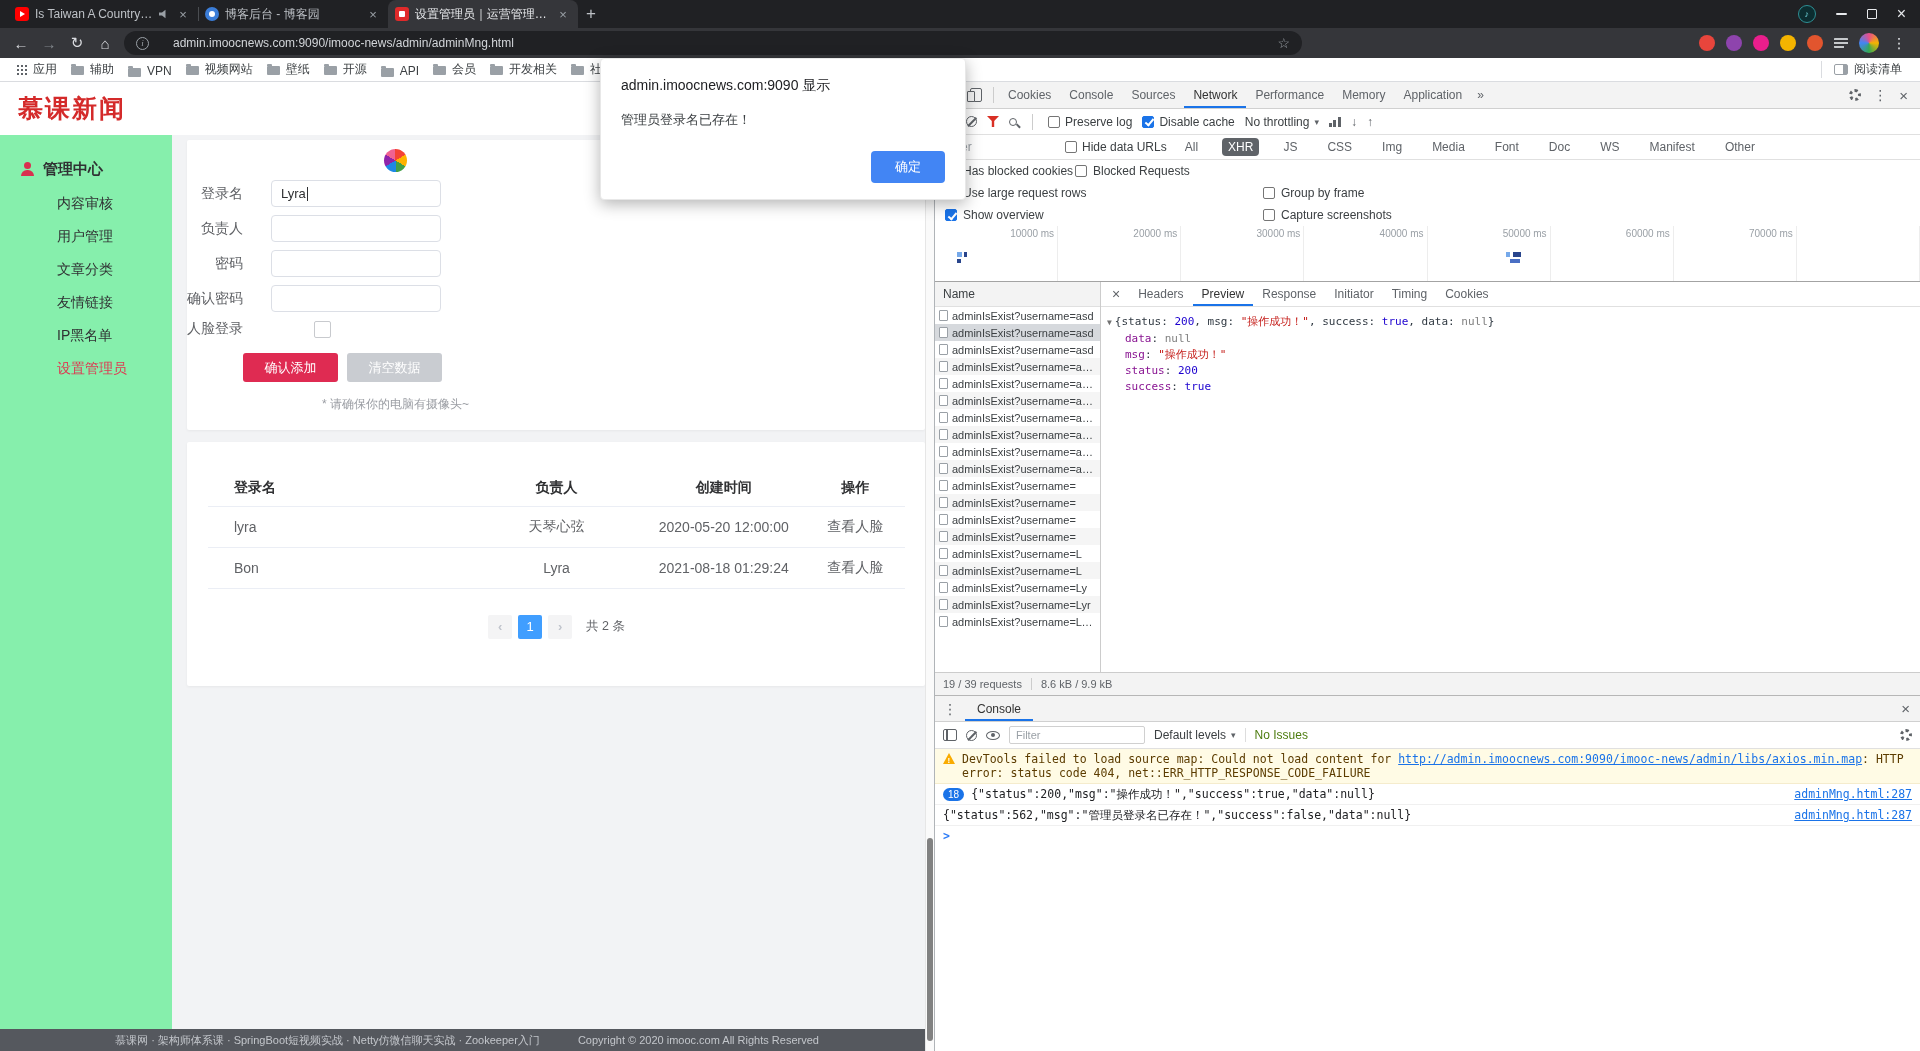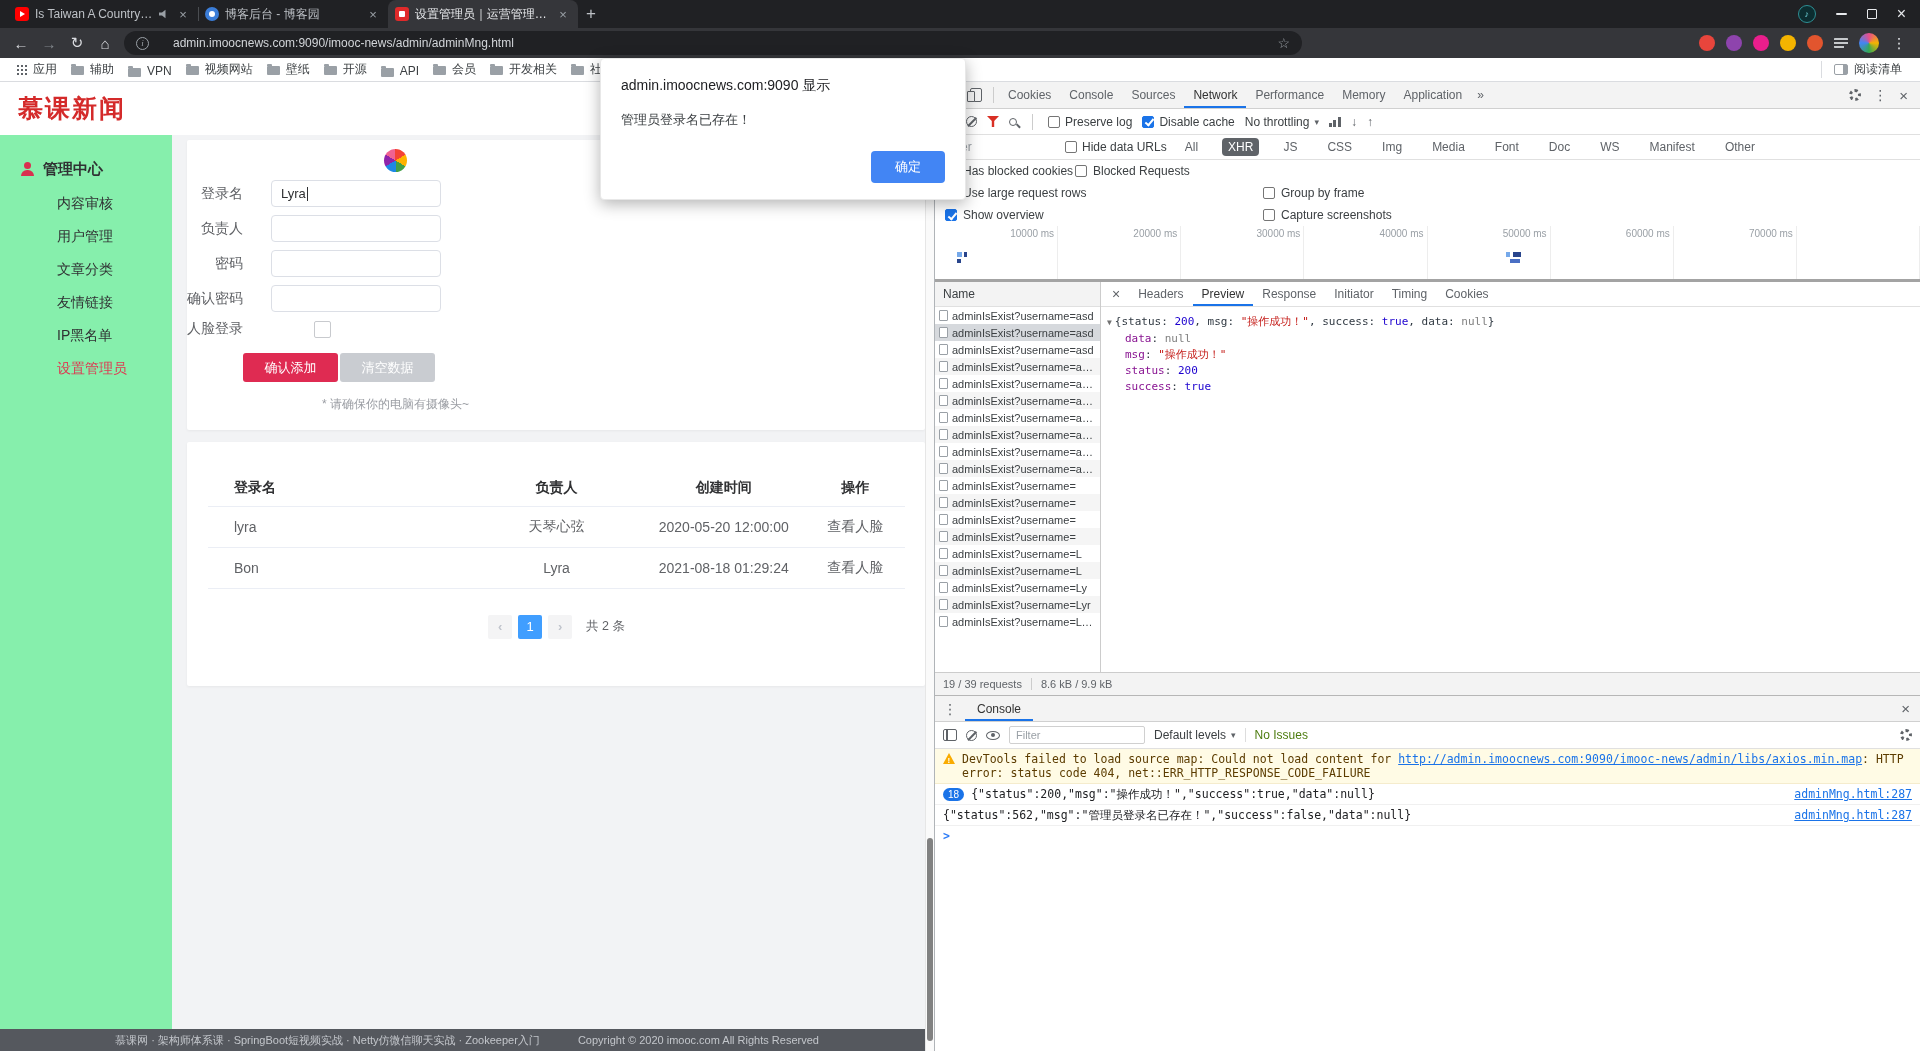--- a/index.html
+++ b/index.html
@@ -78,21 +78,21 @@
   .main{flex:1;padding:5px 9px 0 15px;min-width:0}
   .card{background:#fff;border-radius:2px;box-shadow:0 1px 3px rgba(0,0,0,.05)}
   .form-card{height:290px;margin-bottom:12px;overflow:hidden}
   .avatar-ball{width:23px;height:23px;border-radius:50%;margin:9px 0 3px 197px;background:conic-gradient(#f44336 0 60deg,#ffb300 60deg 120deg,#43a047 120deg 180deg,#1e88e5 180deg 240deg,#8e24aa 240deg 300deg,#f06292 300deg)}
   .form-row{display:flex;align-items:center;margin:8px 0}
   .form-label{width:56px;text-align:right;font-size:14px;color:#606266;flex:none}
   .form-input{width:170px;height:27px;margin-left:28px;border:1px solid #dcdfe6;border-radius:4px;background:#fff;display:flex;align-items:center;padding:0 9px;font-size:13px;color:#303133}
   .caret{display:inline-block;width:1px;height:14px;background:#303133;margin-left:1px;animation:blink 1s steps(1) infinite}
   @keyframes blink{50%{opacity:0}}
   .face-box{width:17px;height:17px;border:1px solid #c8cace;border-radius:2px;margin-left:71px;background:#fff}
-  .btn-row{margin:15px 0 0 56px;display:flex;gap:2px}
+  .btn-row{margin:15px 0 0 56px;display:flex;gap:9px}
   .btn{width:95px;height:29px;border:none;border-radius:3px;color:#fff;font-size:13px;font-family:inherit}
   .btn-confirm{background:#df2b52}
   .btn-clear{background:#c9ccd1}
   .form-note{margin:14px 0 0 135px;font-size:12px;color:#9a9da3}
   .table-card{height:244px;padding:28px 20px 0 21px;overflow:hidden}
   table{width:100%;border-collapse:collapse;font-size:14px}
   th{font-weight:bold;color:#303133;height:36px;border-bottom:1px solid #ebeef5}
   td{color:#606266;height:41px;border-bottom:1px solid #ebeef5}
   .c1{text-align:left;padding-left:26px;width:38%}
   .c2{text-align:center;width:24%}
@@ -149,21 +149,21 @@
   .net-filterbar .tb-group{margin-right:8px}
   .pill{padding:2px 6px;border-radius:4px;color:#5f6368}
   .pill.active{background:#5f6368;color:#fff}
 
   .optrow{height:22px;display:flex;align-items:center;padding:0 10px;flex:none;white-space:nowrap}
   .optrow:last-of-type{border-bottom:1px solid #ccc}
   .grp{display:flex;align-items:center;gap:6px}
   .grp1-narrow{width:130px}
   .grp1-wide{width:318px}
 
-  .net-overview{height:56px;border-bottom:3px solid #a3a3a3;position:relative;display:flex;flex:none}
+  .net-overview{height:56px;border-bottom:1px solid #a3a3a3;position:relative;display:flex;flex:none}
   .ov-cell{flex:1;border-right:1px solid #ededed;position:relative}
   .ov-label{position:absolute;right:3px;top:2px;font-size:10px;color:#9aa0a6;white-space:nowrap}
   .ovm{position:absolute}
   .m1{left:22px;top:26px;width:5px;height:5px;background:#76a9ea}
   .m2{left:29px;top:26px;width:3px;height:5px;background:#29458c}
   .m3{left:22px;top:33px;width:4px;height:4px;background:#29458c}
   .m4{left:571px;top:26px;width:4px;height:5px;background:#76a9ea}
   .m5{left:578px;top:26px;width:8px;height:5px;background:#29458c}
   .m6{left:575px;top:33px;width:10px;height:4px;background:#4a6fc4}
 

